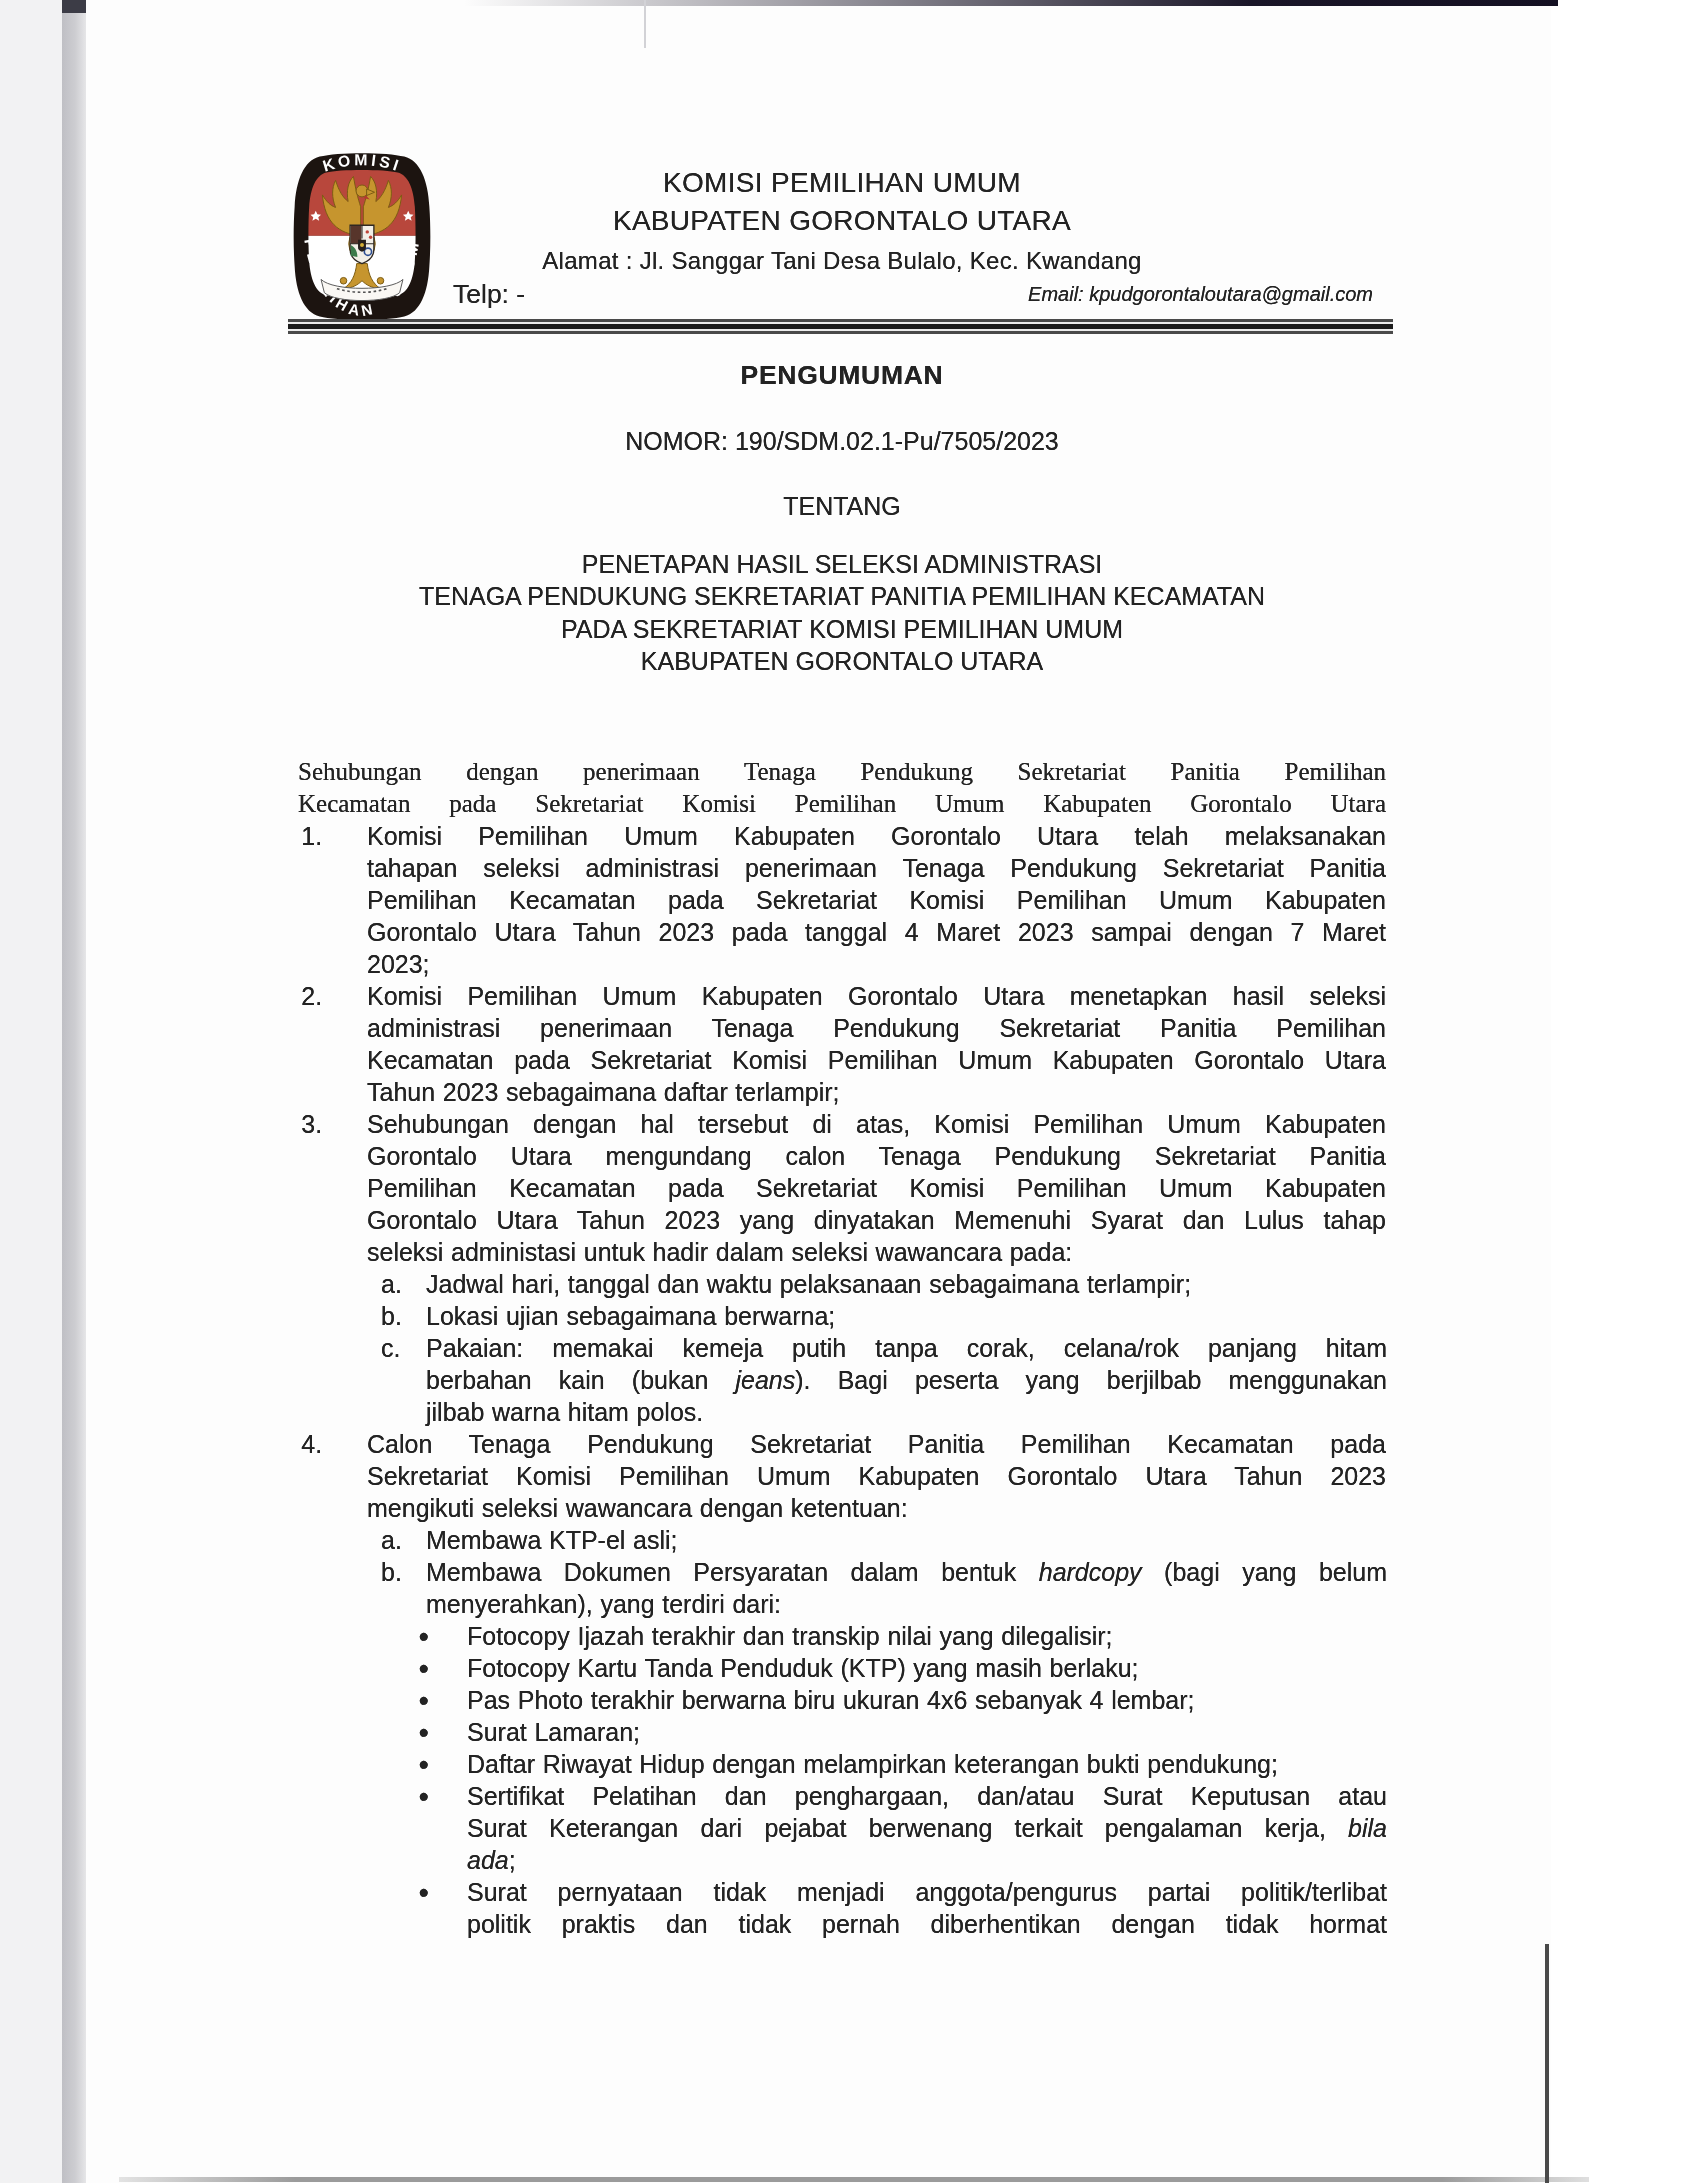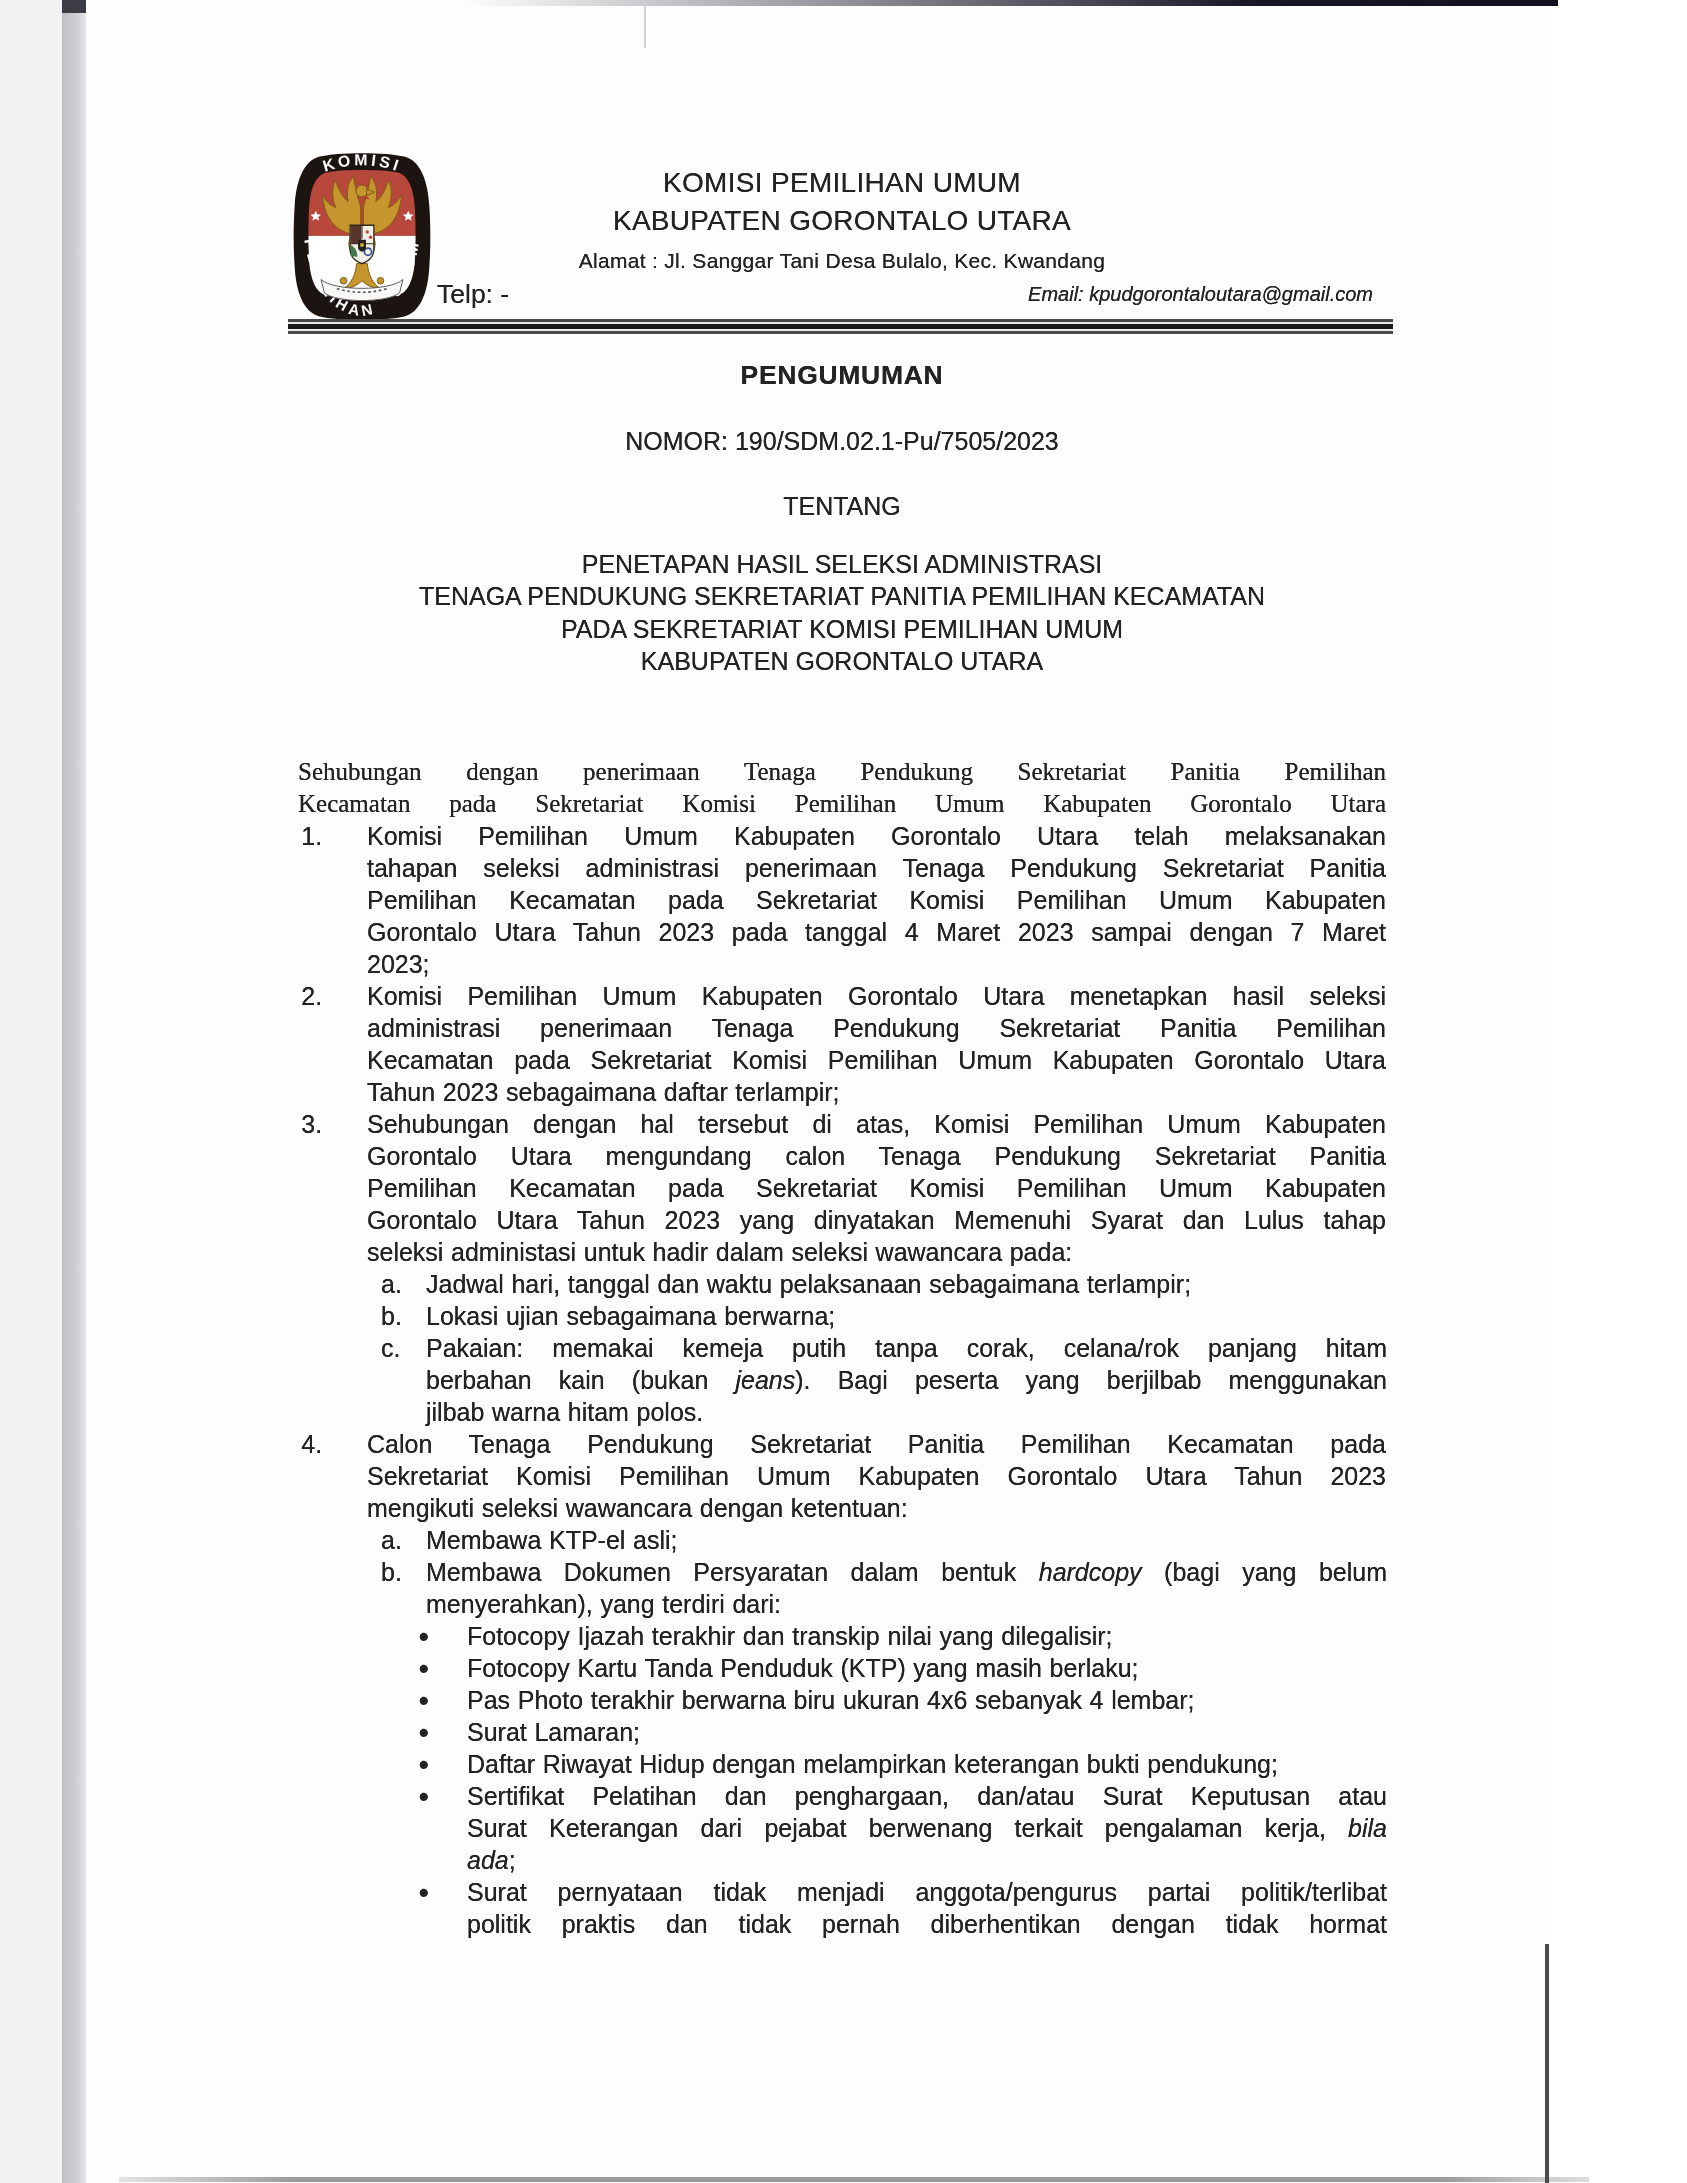--- a/index.html
+++ b/index.html
@@ -14,22 +14,22 @@
   .edge-top-line{position:absolute;left:463px;top:0;width:1095px;height:6px;
      background:linear-gradient(to right,rgba(26,22,40,0) 0%,rgba(26,22,40,.40) 30%,#1a1628 72%,#141022 100%);}
   .edge-bottom-line{position:absolute;left:119px;top:2177px;width:1470px;height:5.3px;
      background:linear-gradient(to right,rgba(150,150,150,.25),#9b9b9b 12%,#9b9b9b 90%,rgba(150,150,150,.3));}
   .edge-right-line{position:absolute;left:1545px;top:1944px;width:4px;height:239px;background:#4a4a4a;}
   .crease{position:absolute;left:644px;top:0;width:2px;height:48px;background:#d2d2d6;}
   
   .hline{position:absolute;left:298px;width:1088px;text-align:center;line-height:32px;
      letter-spacing:0.3px;text-shadow:0 0 0.5px #2a2a2a;}
   .org{font-size:28px;}
-  .addr{font-size:21px;}
-  .telp{position:absolute;left:437px;top:278px;font-size:26.5px;line-height:32px;text-shadow:0 0 0.5px #2a2a2a;}
+  .addr{font-size:24px;}
+  .telp{position:absolute;left:453px;top:278px;font-size:26.5px;line-height:32px;text-shadow:0 0 0.5px #2a2a2a;}
   .email{position:absolute;right:314px;top:278px;font-size:20px;line-height:32px;text-shadow:0 0 0.5px #2a2a2a;font-style:italic;}
   .rule{position:absolute;left:288px;top:319px;width:1105px;height:15px;
      background:linear-gradient(to bottom,#4a4a4a 0,#4a4a4a 2.6px,#ececec 2.6px,#ececec 4.6px,
        #1c1c1c 4.6px,#1c1c1c 10px,#ececec 10px,#ececec 12px,#4a4a4a 12px,#4a4a4a 14.6px,transparent 14.6px);}
   
   .cline{position:absolute;left:298px;width:1088px;text-align:center;font-size:25px;line-height:32px;
      text-shadow:0 0 0.5px #2a2a2a;}
   .bold{font-weight:bold;letter-spacing:0.7px;font-size:26.5px;}
   
   #body-blocks{position:absolute;left:298px;top:756px;width:1088px;}

